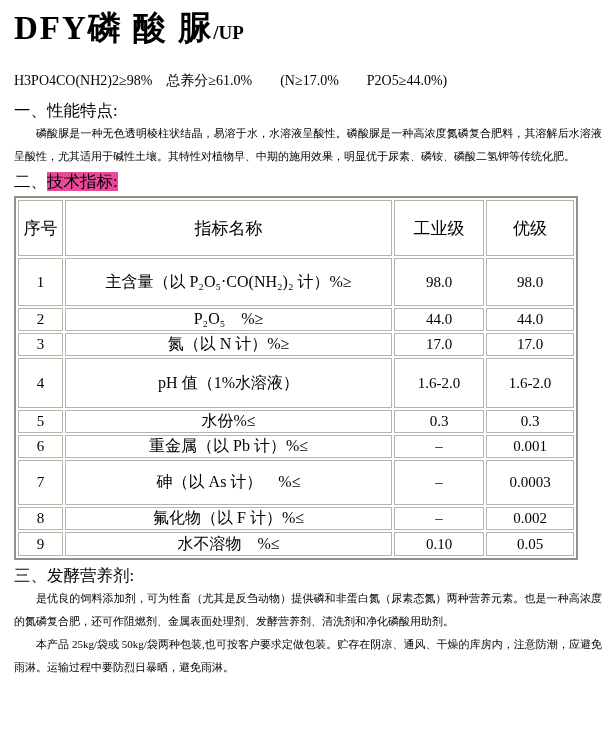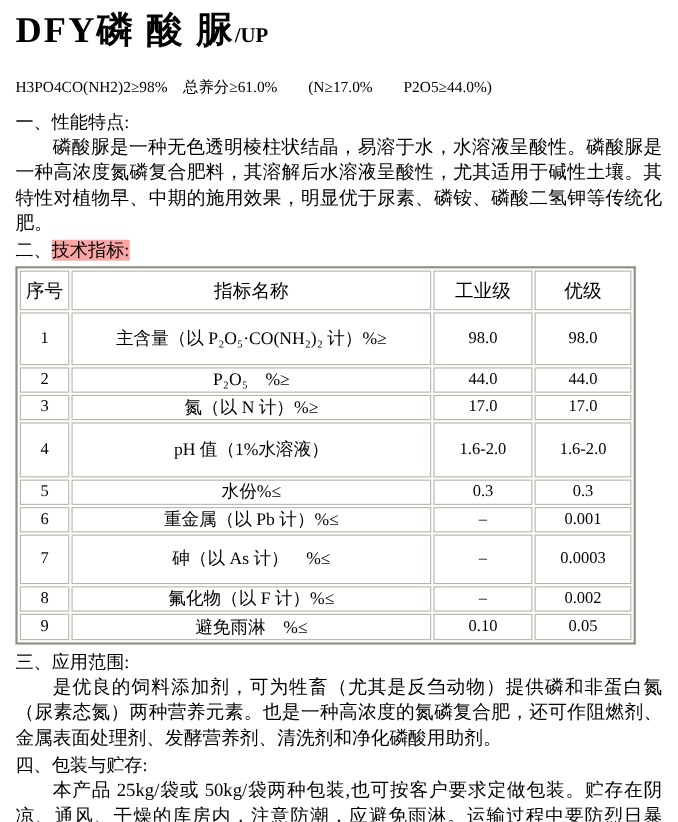--- a/index.html
+++ b/index.html
@@ -38,28 +38,28 @@
   }
   .heading {
     margin: 0;
     padding-top: 8px;
     font-size: 16.5px;
     line-height: 23px;
   }
   .heading.tight { padding-top: 2px; }
   .para {
     margin: 0;
-    font-size: 17px;
+    font-size: 11px;
     line-height: 23px;
     text-indent: 2em;
     text-align: justify;
     font-family: Liberation Serif, serif;
   }
   .hilite {
-    background: #fca5a5;
+    background: #ec4899;
   }
   table.spec {
     border-collapse: separate;
     border-spacing: 2px;
     border: 2px solid #8f8f86;
     background: #ffffff;
     margin: 3px 0 2px 0;
     table-layout: fixed;
     width: 564px;
   }
@@ -74,21 +74,21 @@
   table.spec th {
     font-weight: normal;
     font-size: 17px;
   }
   td.cell-name { font-size: 16px; }
   td.cell-no, td.cell-ind, td.cell-pre { font-size: 15px; }
   col.c-no  { width: 44px; }
   col.c-name{ width: 320px; }
   col.c-ind { width: 88px; }
   col.c-pre { width: 86px; }
-  thead tr { height: 36px; }
+  thead tr { height: 56px; }
   tbody tr { height: 23px; }
   tbody tr:nth-child(1) { height: 48px; }
   tbody tr:nth-child(4) { height: 50px; }
   tbody tr:nth-child(7) { height: 45px; }
   tbody tr:nth-child(9) { height: 24px; }
 </style>
 </head>
 <body>
 
 <div class="doc">
@@ -169,26 +169,25 @@
 
     <tr>
       <td class="cell-no">8</td>
       <td class="cell-name">氟化物（以 F 计）%≤</td>
       <td class="cell-ind">–</td>
       <td class="cell-pre">0.002</td>
     </tr>
 
     <tr>
       <td class="cell-no">9</td>
-      <td class="cell-name">避免雨淋　%≤</td>
+      <td class="cell-name">水不溶物　%≤</td>
       <td class="cell-ind">0.10</td>
       <td class="cell-pre">0.05</td>
     </tr>
   </tbody>
   </table>
 
-  <p class="heading tight">三、应用范围:</p>
+  <p class="heading tight">三、发酵营养剂:</p>
   <p class="para">是优良的饲料添加剂，可为牲畜（尤其是反刍动物）提供磷和非蛋白氮（尿素态氮）两种营养元素。也是一种高浓度的氮磷复合肥，还可作阻燃剂、金属表面处理剂、发酵营养剂、清洗剂和净化磷酸用助剂。</p>
 
-  <p class="heading tight">四、包装与贮存:</p>
   <p class="para">本产品 25kg/袋或 50kg/袋两种包装,也可按客户要求定做包装。贮存在阴凉、通风、干燥的库房内，注意防潮，应避免雨淋。运输过程中要防烈日暴晒，避免雨淋。</p>
 
 </div>
 
 </body></html>

